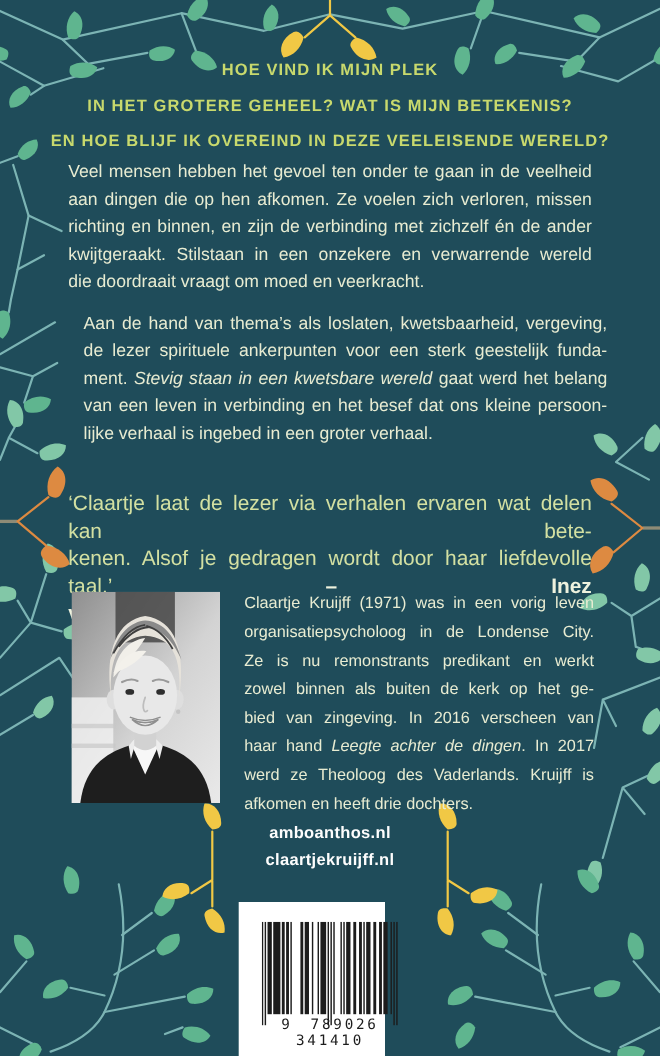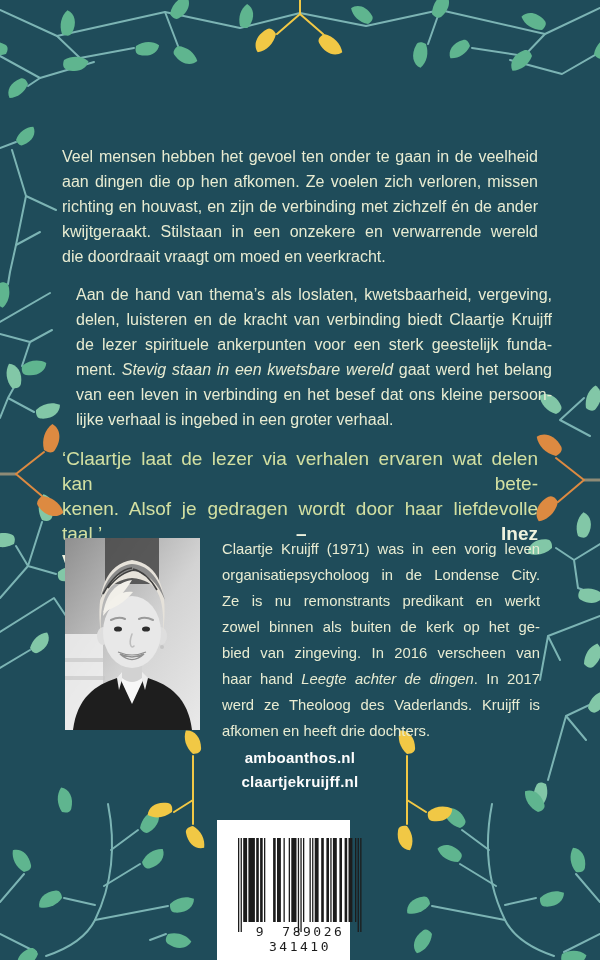--- a/index.html
+++ b/index.html
@@ -200,31 +200,35 @@
     <g>
       <path d="M407,756 L407,800 M407,800 L426,812 M407,800 L407,824" stroke="var(--yellow)" stroke-width="2" fill="none" stroke-linecap="round"></path>
       <g fill="var(--yellow)">
         <use href="#leaf" transform="translate(407,754) rotate(-90) scale(0.9)"></use>
         <use href="#leaf" transform="translate(428,812) rotate(10) scale(0.9)"></use>
         <use href="#leaf" transform="translate(407,826) rotate(100) scale(0.9)"></use>
       </g>
     </g>
   </svg>
 
+  <div class="tb" id="headline">
+      <div class="line"><span>HOE VIND IK MIJN PLEK</span></div>
+      <div class="line"><span>IN HET GROTERE GEHEEL? WAT IS MIJN BETEKENIS?</span></div>
+      <div class="line last"><span>EN HOE BLIJF IK OVEREIND IN DEZE VEELEISENDE WERELD?</span></div>
+    </div>
 
   <div class="tb" id="para1">
       <div class="line"><span>Veel mensen hebben het gevoel ten onder te gaan in de veelheid</span></div>
       <div class="line"><span>aan dingen die op hen afkomen. Ze voelen zich verloren, missen</span></div>
-      <div class="line"><span>richting en houvast, en zijn de verbinding met zichzelf én de ander</span></div>
+      <div class="line"><span>richting en binnen, en zijn de verbinding met zichzelf én de ander</span></div>
       <div class="line"><span>kwijtgeraakt. Stilstaan in een onzekere en verwarrende wereld</span></div>
       <div class="line last"><span>die doordraait vraagt om moed en veerkracht.</span></div>
     </div>
   <div class="tb" id="para2">
       <div class="line"><span>Aan de hand van thema’s als loslaten, kwetsbaarheid, vergeving,</span></div>
-      <div class="line"><span>delen, luisteren en de kracht van verbinding biedt Claartje Kruijff</span></div>
       <div class="line"><span>de lezer spirituele ankerpunten voor een sterk geestelijk funda-</span></div>
       <div class="line"><span>ment. </span><span class="it">Stevig staan in een kwetsbare wereld</span><span> gaat werd het belang</span></div>
       <div class="line"><span>van een leven in verbinding en het besef dat ons kleine persoon-</span></div>
       <div class="line last"><span>lijke verhaal is ingebed in een groter verhaal.</span></div>
     </div>
 
   <div class="tb" id="quote">
       <div class="line"><span>‘Claartje laat de lezer via verhalen ervaren wat delen kan bete-</span></div>
       <div class="line"><span>kenen. Alsof je gedragen wordt door haar liefdevolle taal.’ </span><span class="bd">– Inez</span></div>
       <div class="line last"><span class="bd">van Oord</span></div>

